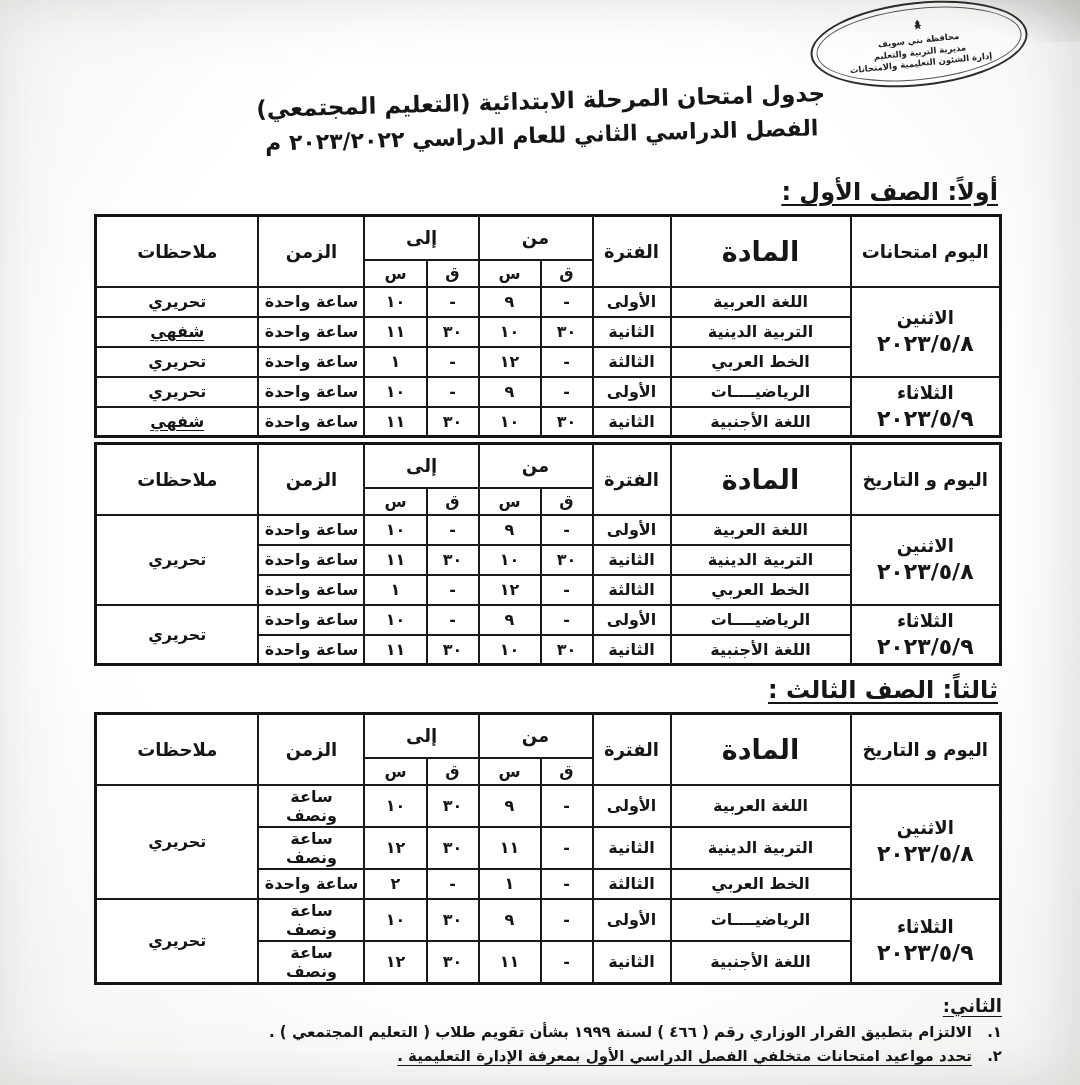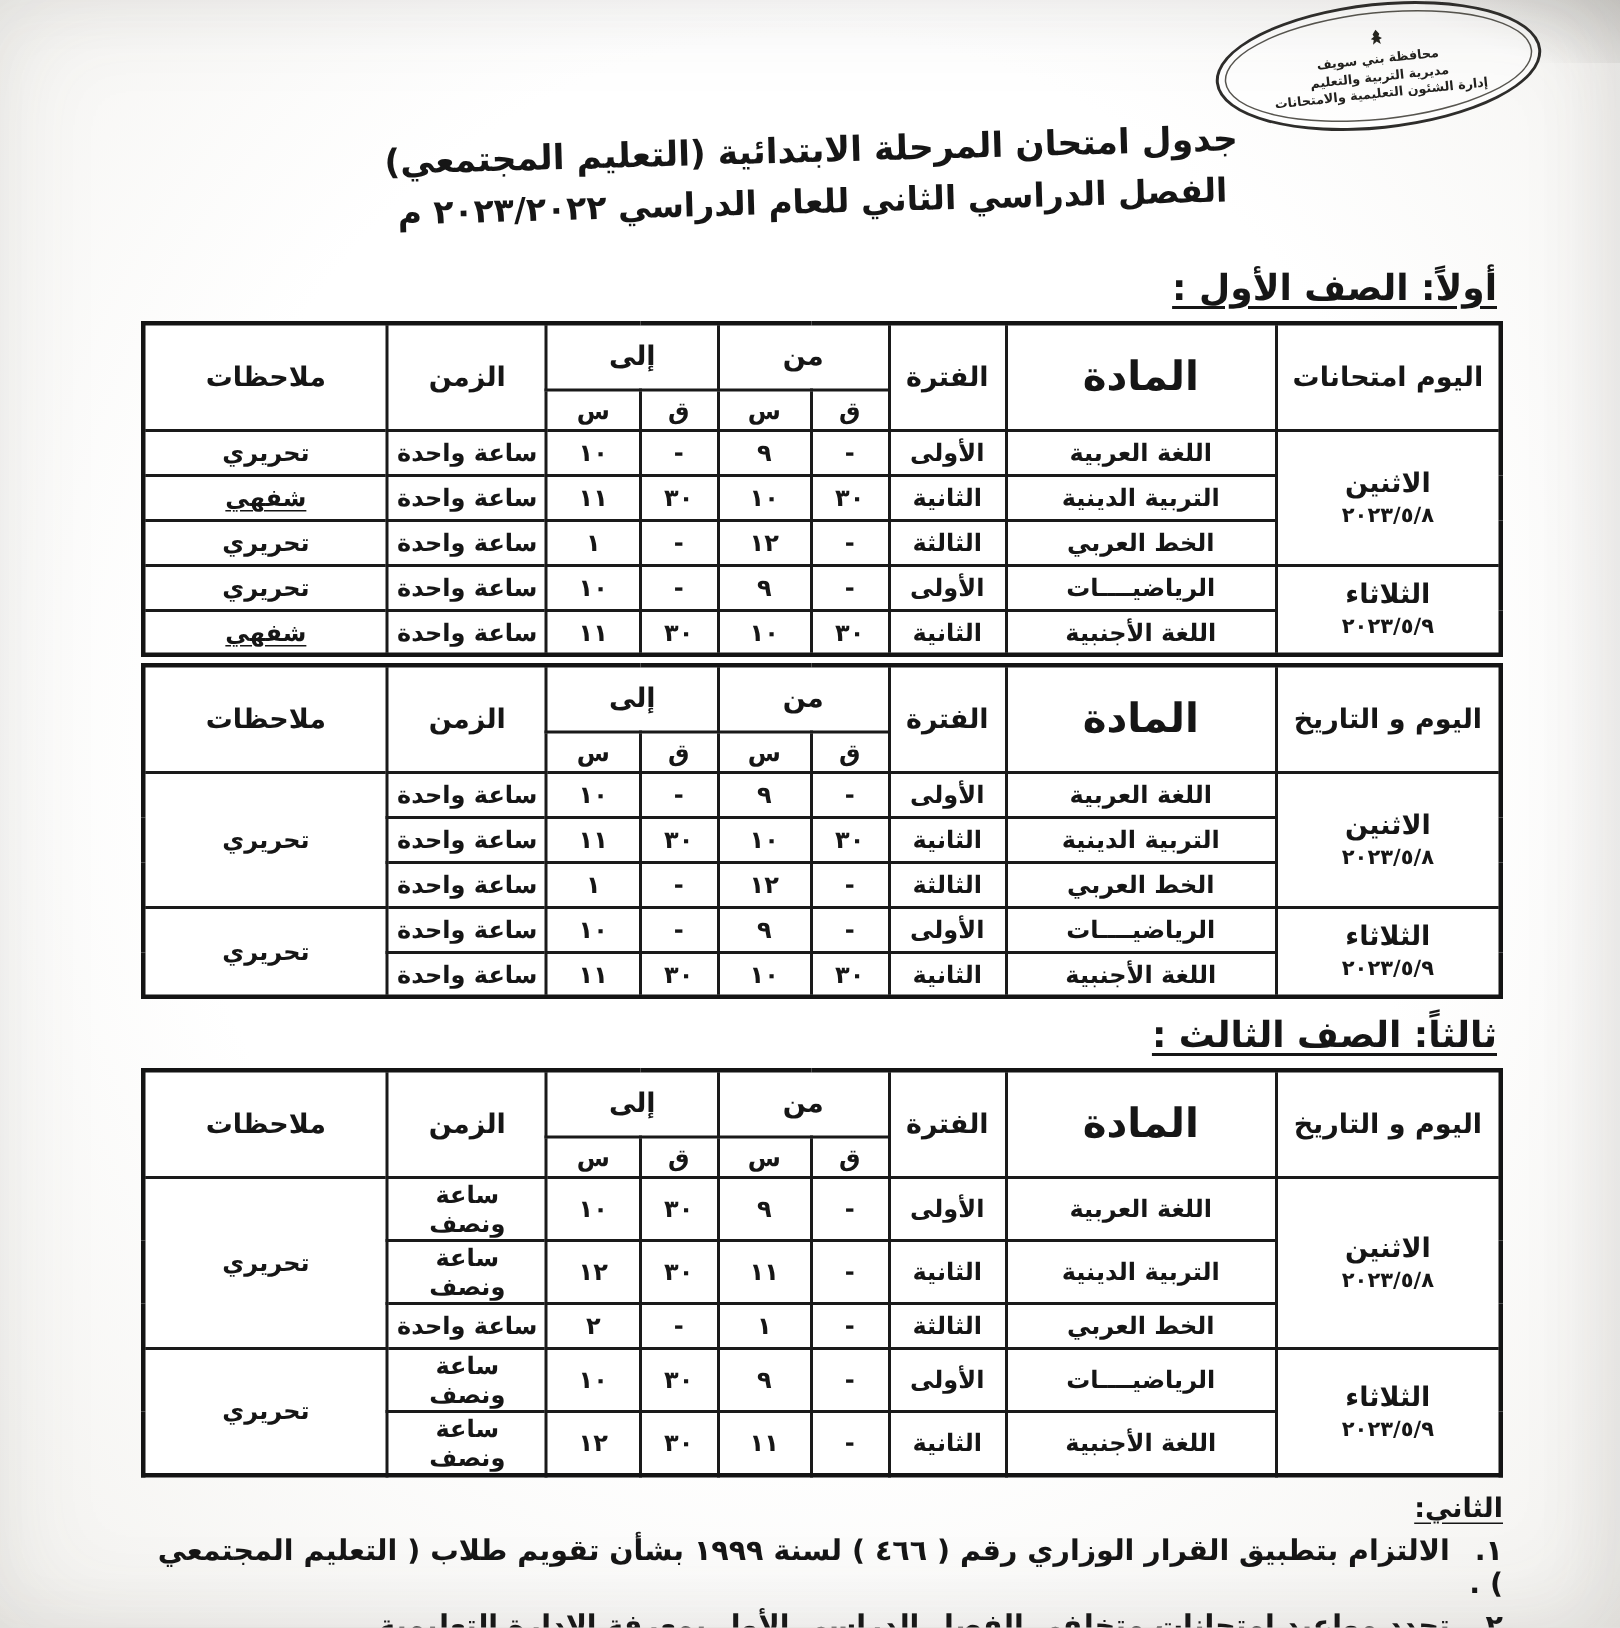--- a/index.html
+++ b/index.html
@@ -56,30 +56,30 @@
   table.exam th, table.exam td {
     border:2px solid #1a1a1a; text-align:center; vertical-align:middle;
     padding:1px 3px; font-weight:bold; overflow:hidden;
   }
   th.hdr { font-size:18px; height:44px; }
   th.subject-hdr { font-size:27px; }
   tr.subrow th { font-size:16px; height:27px; }
   table.exam td { font-size:16px; height:30px; }
   td.daycell { font-size:19px; }
   .dayname  { font-size:18px; font-weight:bold; }
-  .daydate  { font-size:14px; font-weight:bold; letter-spacing:1px; margin-top:3px; }
+  .daydate  { font-size:22px; font-weight:bold; letter-spacing:1px; margin-top:3px; }
   td.subj { font-size:17px; }
   td.dur  { font-size:15px; }
   .u { text-decoration:underline; text-underline-offset:3px; }
   
   .footer { margin-top:10px; font-weight:bold; }
   .footer-heading {
     font-size:18px; text-decoration:underline; text-underline-offset:4px; margin-bottom:7px;
   }
-  .footer-note { font-size:19px; margin-bottom:6px; }
+  .footer-note { font-size:15px; margin-bottom:6px; }
   .note-num { margin-left:10px; }
   .footer-note.underlined .note-text { text-decoration:underline; text-underline-offset:4px; }
 </style>
 </head>
 <body>
 
 <div class="page">
 
   <div class="corner-shade"></div>
 

